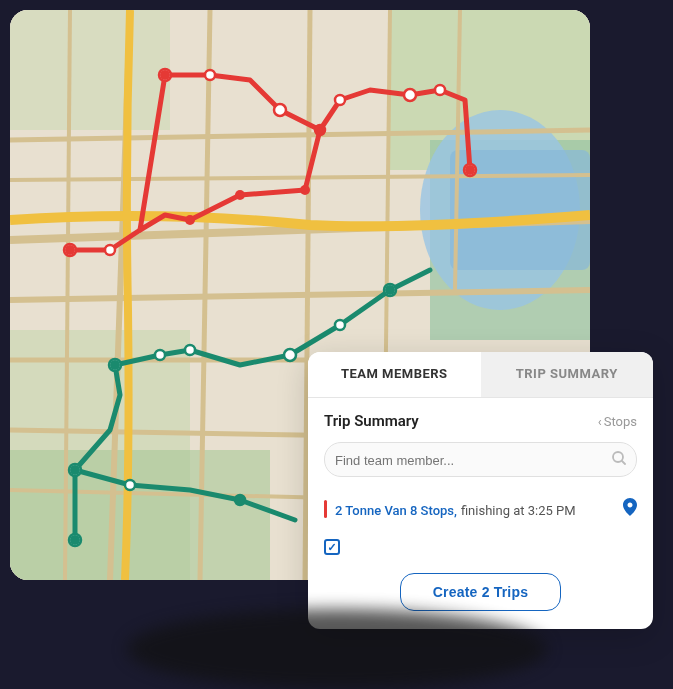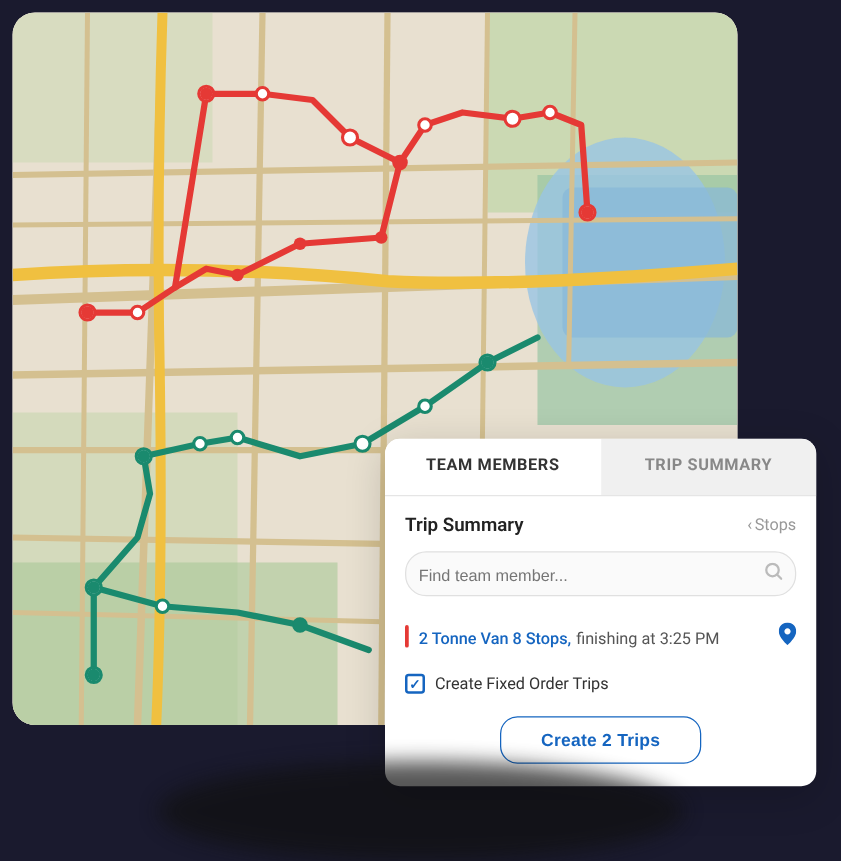--- a/index.html
+++ b/index.html
@@ -373,21 +373,20 @@
             <path d="M7 0C3.13 0 0 3.13 0 7c0 5.25 7 11 7 11s7-5.75 7-11c0-3.87-3.13-7-7-7zm0 9.5c-1.38 0-2.5-1.12-2.5-2.5s1.12-2.5 2.5-2.5 2.5 1.12 2.5 2.5-1.12 2.5-2.5 2.5z"></path>
           </svg>
         </span>
       </div>
 
 
       <div class="checkbox-row">
         <div class="checkbox-custom">
           <span class="checkbox-check">✓</span>
         </div>
-        <span class="checkbox-label">Create Fixed Order Trips</span>
       </div>
 
       <div class="create-btn-wrap">
         <button class="create-btn">Create 2 Trips</button>
       </div>
 
     </div>
   </div>
 
   <div class="bottom-blob"></div>

